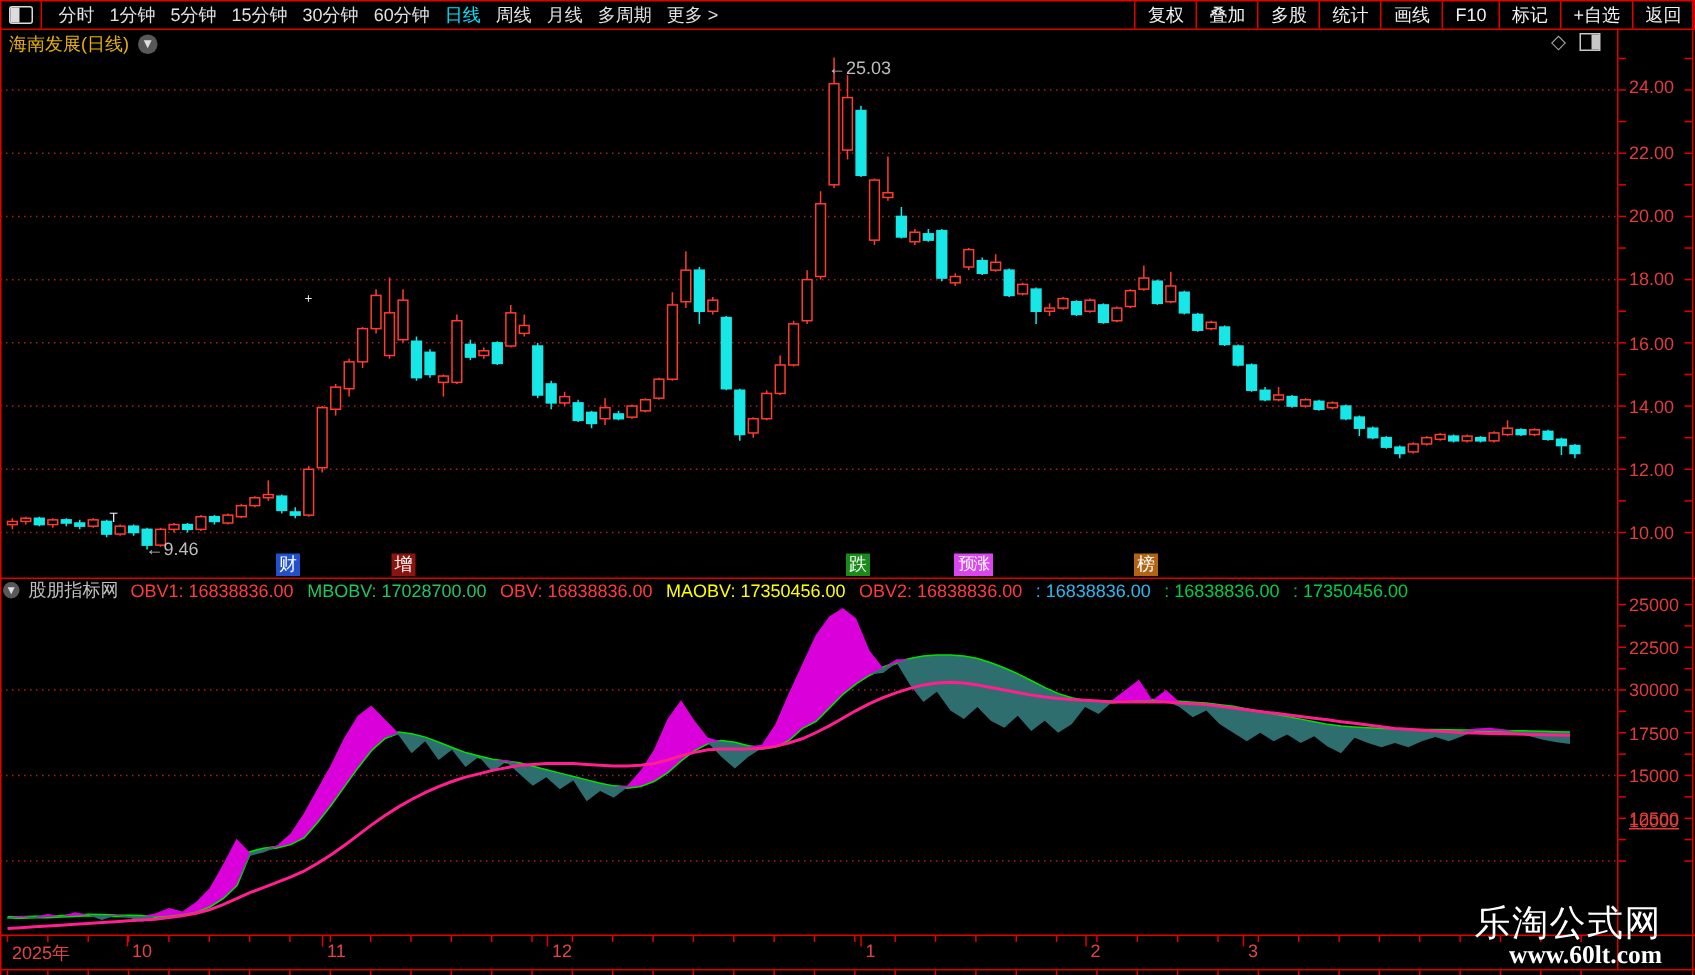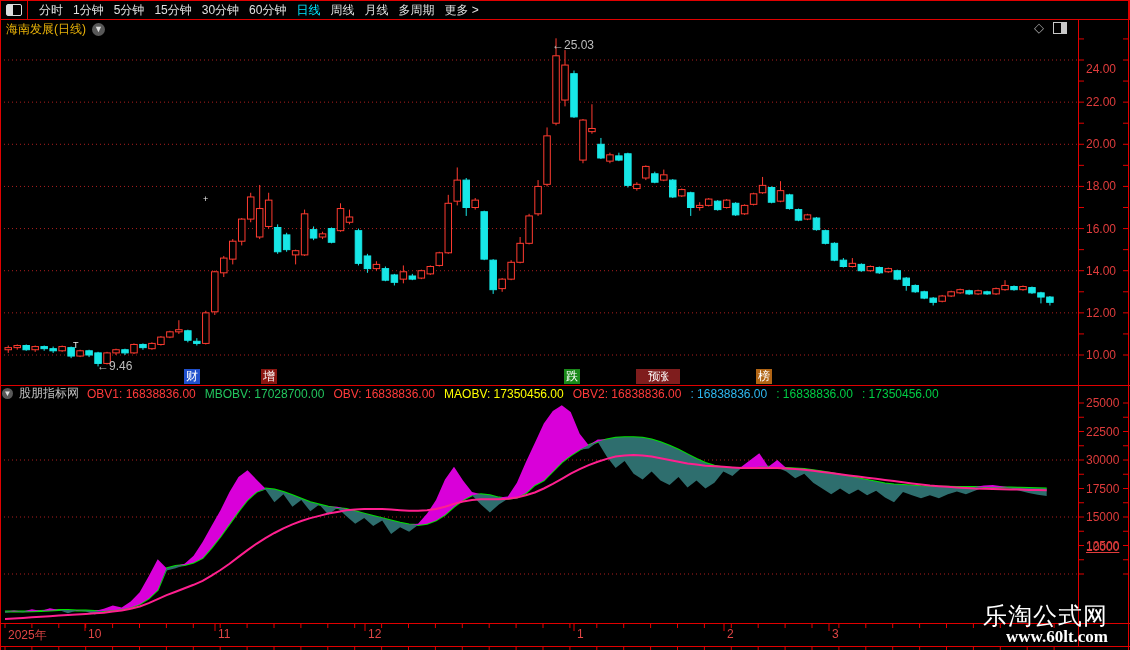--- a/index.html
+++ b/index.html
@@ -65,20 +65,31 @@
         <span class="mi">1分钟</span>
         <span class="mi">5分钟</span>
         <span class="mi">15分钟</span>
         <span class="mi">30分钟</span>
         <span class="mi">60分钟</span>
         <span class="mi active">日线</span>
         <span class="mi">周线</span>
         <span class="mi">月线</span>
         <span class="mi">多周期</span>
         <span class="mi">更多 &gt;</span>
+      </div>
+    <div id="menu-right">
+        <span class="mi">复权</span>
+        <span class="mi">叠加</span>
+        <span class="mi">多股</span>
+        <span class="mi">统计</span>
+        <span class="mi">画线</span>
+        <span class="mi">F10</span>
+        <span class="mi">标记</span>
+        <span class="mi">+自选</span>
+        <span class="mi">返回</span>
       </div>
   </div>
 
   <div id="titlebar">
     <span id="chart-title">海南发展(日线)</span>
     <span class="chev-circle">▼</span>
   </div>
   <div id="title-icons">
     <span id="diamond-icon">◇</span>
     <span class="pane-glyph"></span>
@@ -514,27 +525,27 @@
     </div>
 
   <div id="watermark">
     <div id="wm1">乐淘公式网</div>
     <div id="wm2">www.60lt.com</div>
   </div>
 
 <div class="badge" style="left: 184px; width: 16px; background: rgb(32, 80, 204);">财</div>
     <div class="badge" style="left: 261px; width: 16px; background: rgb(138, 21, 16);">增</div>
     <div class="badge" style="left: 564px; width: 16px; background: rgb(26, 138, 26);">跌</div>
-    <div class="badge" style="left: 636px; width: 44px; background: #7f1d1d; font-size: 11px; letter-spacing: -1px;">预涨</div>
+    <div class="badge" style="left: 636px; width: 26px; background: #d946ef; font-size: 11px; letter-spacing: -1px;">预涨</div>
     <div class="badge" style="left: 756px; width: 16px; background: rgb(176, 100, 20);">榜</div>
     <div class="anno" style="left: 552px; top: 38px;">←25.03</div>
     <div class="anno" style="left: 97px; top: 359px;">←9.46</div>
     <div class="marker" style="left: 203px; top: 194px;">+</div>
     <div class="marker" style="left: 73px; top: 340px;">T</div>
-    <div class="axis-label" style="left: 1086px; top: 62px;">24.00</div>
+    <div class="axis-label" style="left: 1086px; top: 51px;">24.00</div>
     <div class="axis-label" style="left: 1086px; top: 95.1429px;">22.00</div>
     <div class="axis-label" style="left: 1086px; top: 137.286px;">20.00</div>
     <div class="axis-label" style="left: 1086px; top: 179.429px;">18.00</div>
     <div class="axis-label" style="left: 1086px; top: 221.571px;">16.00</div>
     <div class="axis-label" style="left: 1086px; top: 263.714px;">14.00</div>
     <div class="axis-label" style="left: 1086px; top: 305.857px;">12.00</div>
     <div class="axis-label" style="left: 1086px; top: 348px;">10.00</div>
     <div class="axis-label" style="left: 1086px; top: 396px; text-align: right;">25000</div>
     <div class="axis-label" style="left: 1086px; top: 424.5px;">22500</div>
     <div class="axis-label" style="left: 1086px; top: 453px;">30000</div>

